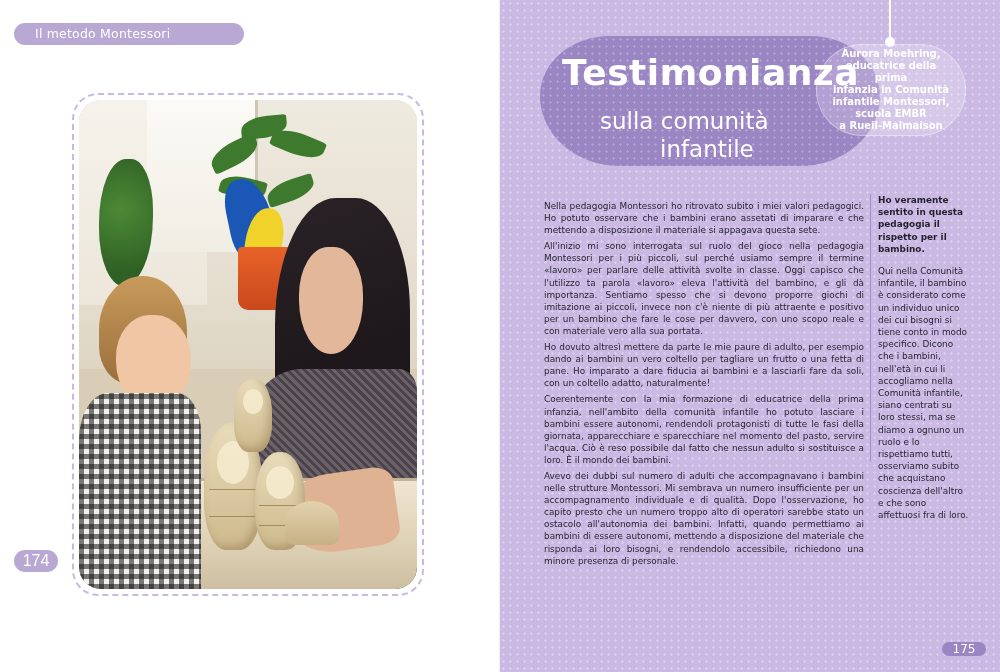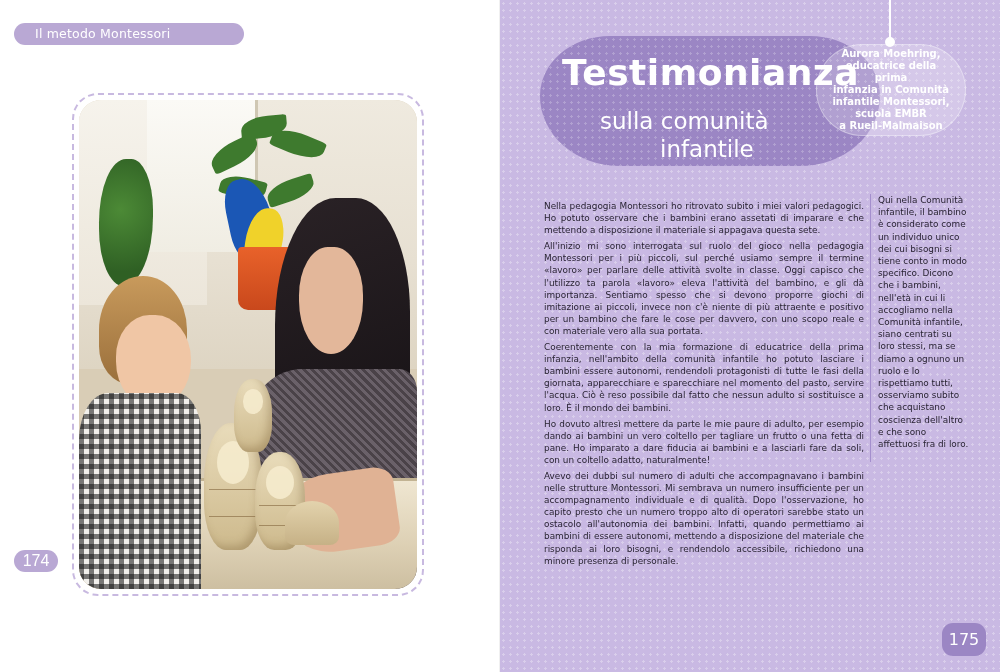--- a/index.html
+++ b/index.html
@@ -238,22 +238,22 @@
   }
   #side-rule {
     position:absolute; left: 370px; top: 194px; width: 1px; height: 268px;
     background:#a48fcd;
   }
   #side-lead {
     font-weight:700; display:block; margin-bottom: 10px;
   }
   #page-num-right {
     position:absolute; right: 14px; bottom: 16px;
-    width: 44px; height: 33px; border-radius: 11px;
-    background:#9b86c4; color:#fff; font-size:16px;
+    width: 44px; height: 14px; border-radius: 11px;
+    background:#9b86c4; color:#fff; font-size:12px;
     display:flex; align-items:center; justify-content:center;
     font-family:"DejaVu Sans", sans-serif;
   }
   #spine {
     position:absolute; left: 499px; top:0; width: 2px; height: 672px;
     background: rgba(0,0,0,.06);
   }
 </style>
 </head>
 <body>
@@ -329,24 +329,25 @@
 educatrice della prima
 infanzia in Comunità
 infantile Montessori,
 scuola EMBR
 a Rueil-Malmaison</div>
   </div>
 
   <div id="body-col">
       <p>Nella pedagogia Montessori ho ritrovato subito i miei valori pedagogici. Ho potuto osservare che i bambini erano assetati di imparare e che mettendo a disposizione il materiale si appagava questa sete.</p>
       <p>All'inizio mi sono interrogata sul ruolo del gioco nella pedagogia Montessori per i più piccoli, sul perché usiamo sempre il termine «lavoro» per parlare delle attività svolte in classe. Oggi capisco che l'utilizzo ta parola «lavoro» eleva l'attività del bambino, e gli dà importanza. Sentiamo spesso che si devono proporre giochi di imitazione ai piccoli, invece non c'è niente di più attraente e positivo per un bambino che fare le cose per davvero, con uno scopo reale e con materiale vero alla sua portata.</p>
+      <p>Ho dovuto altresì mettere da parte le mie paure di adulto, per esempio dando ai bambini un vero coltello per tagliare un frutto o una fetta di pane. Ho imparato a dare fiducia ai bambini e a lasciarli fare da soli, con un coltello adatto, naturalmente!</p>
       <p>Coerentemente con la mia formazione di educatrice della prima infanzia, nell'ambito della comunità infantile ho potuto lasciare i bambini essere autonomi, rendendoli protagonisti di tutte le fasi della giornata, apparecchiare e sparecchiare nel momento del pasto, servire l'acqua. Ciò è reso possibile dal fatto che nessun adulto si sostituisce a loro. È il mondo dei bambini.</p>
-      <p>Ho dovuto altresì mettere da parte le mie paure di adulto, per esempio dando ai bambini un vero coltello per tagliare un frutto o una fetta di pane. Ho imparato a dare fiducia ai bambini e a lasciarli fare da soli, con un coltello adatto, naturalmente!</p>
       <p>Avevo dei dubbi sul numero di adulti che accompagnavano i bambini nelle strutture Montessori. Mi sembrava un numero insufficiente per un accompagnamento individuale e di qualità. Dopo l'osservazione, ho capito presto che un numero troppo alto di operatori sarebbe stato un ostacolo all'autonomia dei bambini. Infatti, quando permettiamo ai bambini di essere autonomi, mettendo a disposizione del materiale che risponda ai loro bisogni, e rendendolo accessibile, richiedono una minore presenza di personale.</p>
     </div>
 
   <div id="side-rule"></div>
   <div id="side-col">
+    <span id="side-lead">Ho veramente sentito in questa pedagogia il rispetto per il bambino.</span>
     <span>Qui nella Comunità infantile, il bambino è considerato come un individuo unico dei cui bisogni si tiene conto in modo specifico. Dicono che i bambini, nell'età in cui li accogliamo nella Comunità infantile, siano centrati su loro stessi, ma se diamo a ognuno un ruolo e lo rispettiamo tutti, osserviamo subito che acquistano coscienza dell'altro e che sono affettuosi fra di loro.</span>
   </div>
 
   <div id="page-num-right">175</div>
 </div>
 
 </body></html>

